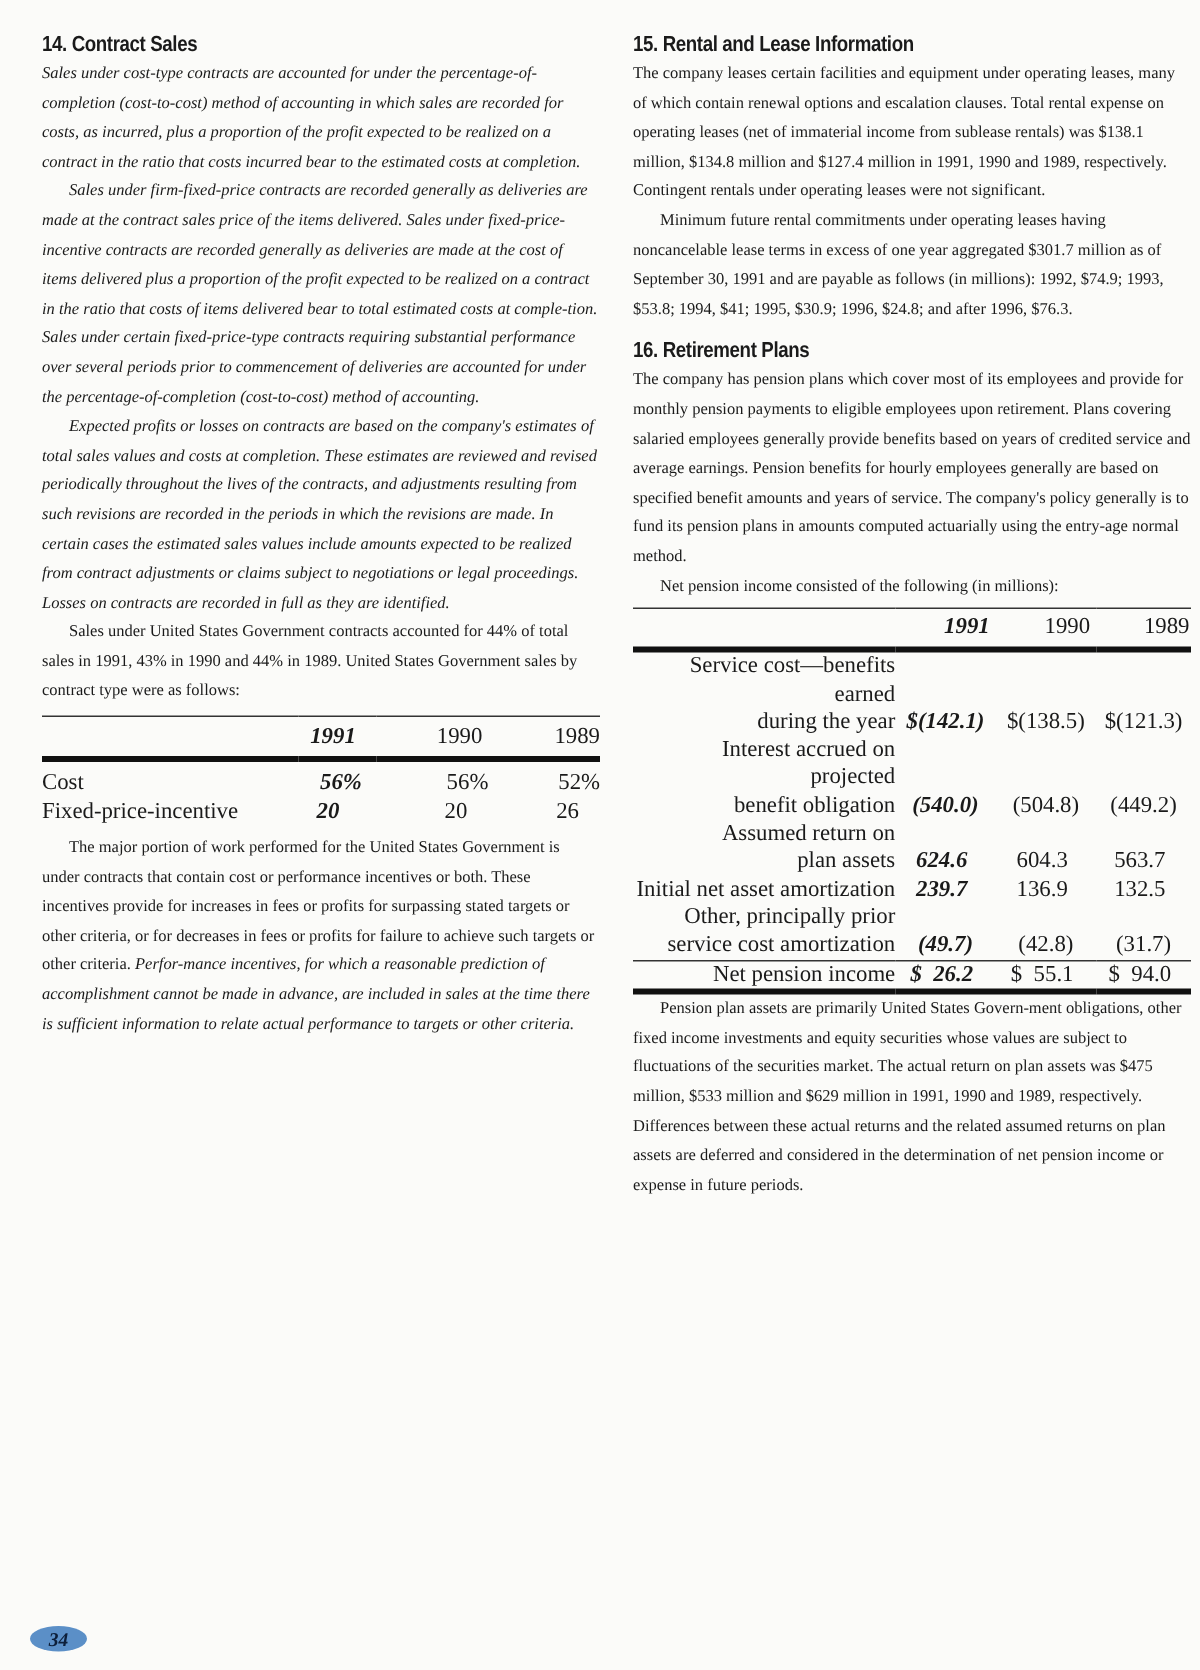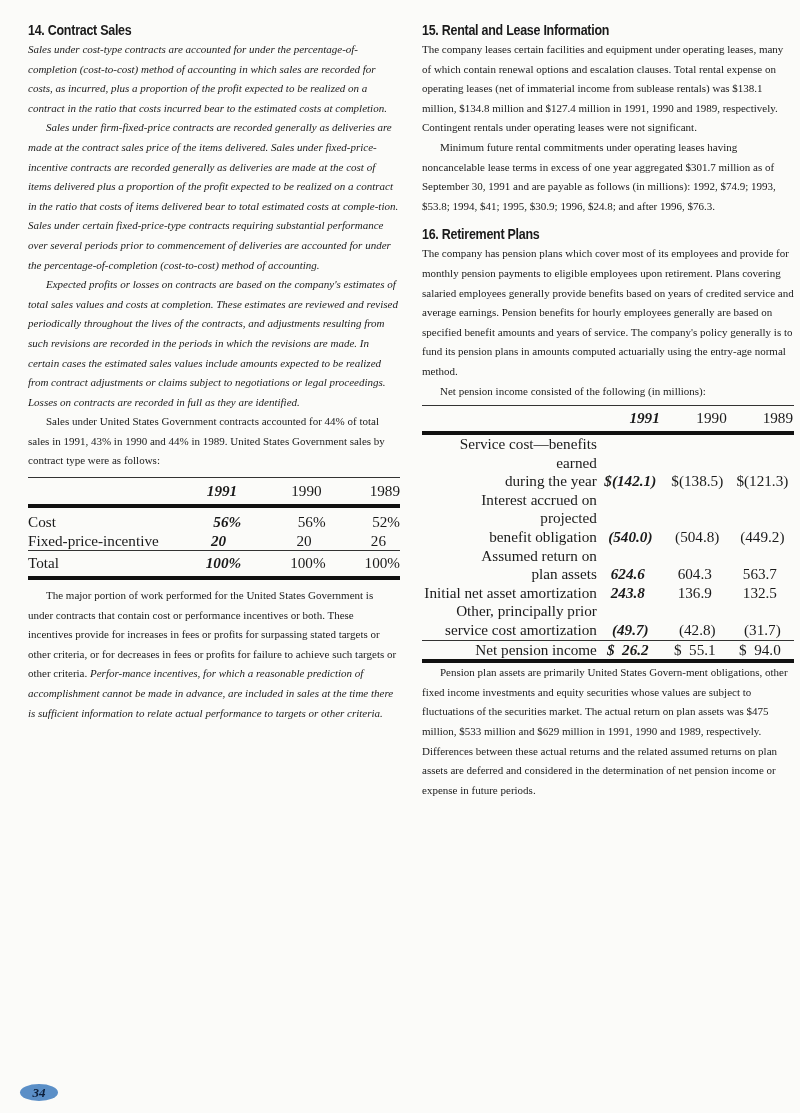--- a/index.html
+++ b/index.html
@@ -66,26 +66,20 @@
       <td class="num b" style="padding-right:10px;">56%</td>
       <td class="num">56%</td>
       <td class="num">52%</td>
     </tr>
     <tr>
       <td class="lab">Fixed-price-incentive</td>
       <td class="num b" style="padding-right:25px;">20</td>
       <td class="num" style="padding-right:14px;">20</td>
       <td class="num" style="padding-right:14px;">26</td>
     </tr>
-    <tr class="totalrow">
-      <td class="lab">Total</td>
-      <td class="num b" style="padding-right:10px;">100%</td>
-      <td class="num">100%</td>
-      <td class="num">100%</td>
-    </tr>
   </tbody>
     </table>
 
   <p class="indent after-table"><span>The major portion of work performed for the United States Government is under contracts that contain cost or performance incentives or both. These incentives provide for increases in fees or profits for surpassing stated targets or other criteria, or for decreases in fees or profits for failure to achieve such targets or other criteria. </span><span class="it">Perfor-mance incentives, for which a reasonable prediction of accomplishment cannot be made in advance, are included in sales at the time there is sufficient information to relate actual performance to targets or other criteria.</span></p>
 </div>
 
 <div class="col right">
   <h2>15. Rental and Lease Information</h2>
   <p>The company leases certain facilities and equipment under operating leases, many of which contain renewal options and escalation clauses. Total rental expense on operating leases (net of immaterial income from sublease rentals) was $138.1 million, $134.8 million and $127.4 million in 1991, 1990 and 1989, respectively. Contingent rentals under operating leases were not significant.</p>
   <p class="indent">Minimum future rental commitments under operating leases having noncancelable lease terms in excess of one year aggregated $301.7 million as of September 30, 1991 and are payable as follows (in millions): 1992, $74.9; 1993, $53.8; 1994, $41; 1995, $30.9; 1996, $24.8; and after 1996, $76.3.</p>
@@ -115,21 +109,21 @@
       <td class="num">(449.2)</td>
     </tr>
     <tr>
       <td class="lab"><span>Assumed return on</span><span class="sub">plan assets</span></td>
       <td class="num b" style="padding-right:5px;">624.6</td>
       <td class="num" style="padding-right:5px;">604.3</td>
       <td class="num" style="padding-right:5px;">563.7</td>
     </tr>
     <tr>
       <td class="lab">Initial net asset amortization</td>
-      <td class="num b" style="padding-right:5px;">243.8</td>
+      <td class="num b" style="padding-right:5px;">239.7</td>
       <td class="num" style="padding-right:5px;">136.9</td>
       <td class="num" style="padding-right:5px;">132.5</td>
     </tr>
     <tr class="lastbody">
       <td class="lab"><span>Other, principally prior</span><span class="sub">service cost amortization</span></td>
       <td class="num b">(49.7)</td>
       <td class="num">(42.8)</td>
       <td class="num">(31.7)</td>
     </tr>
     <tr class="totalrow">

